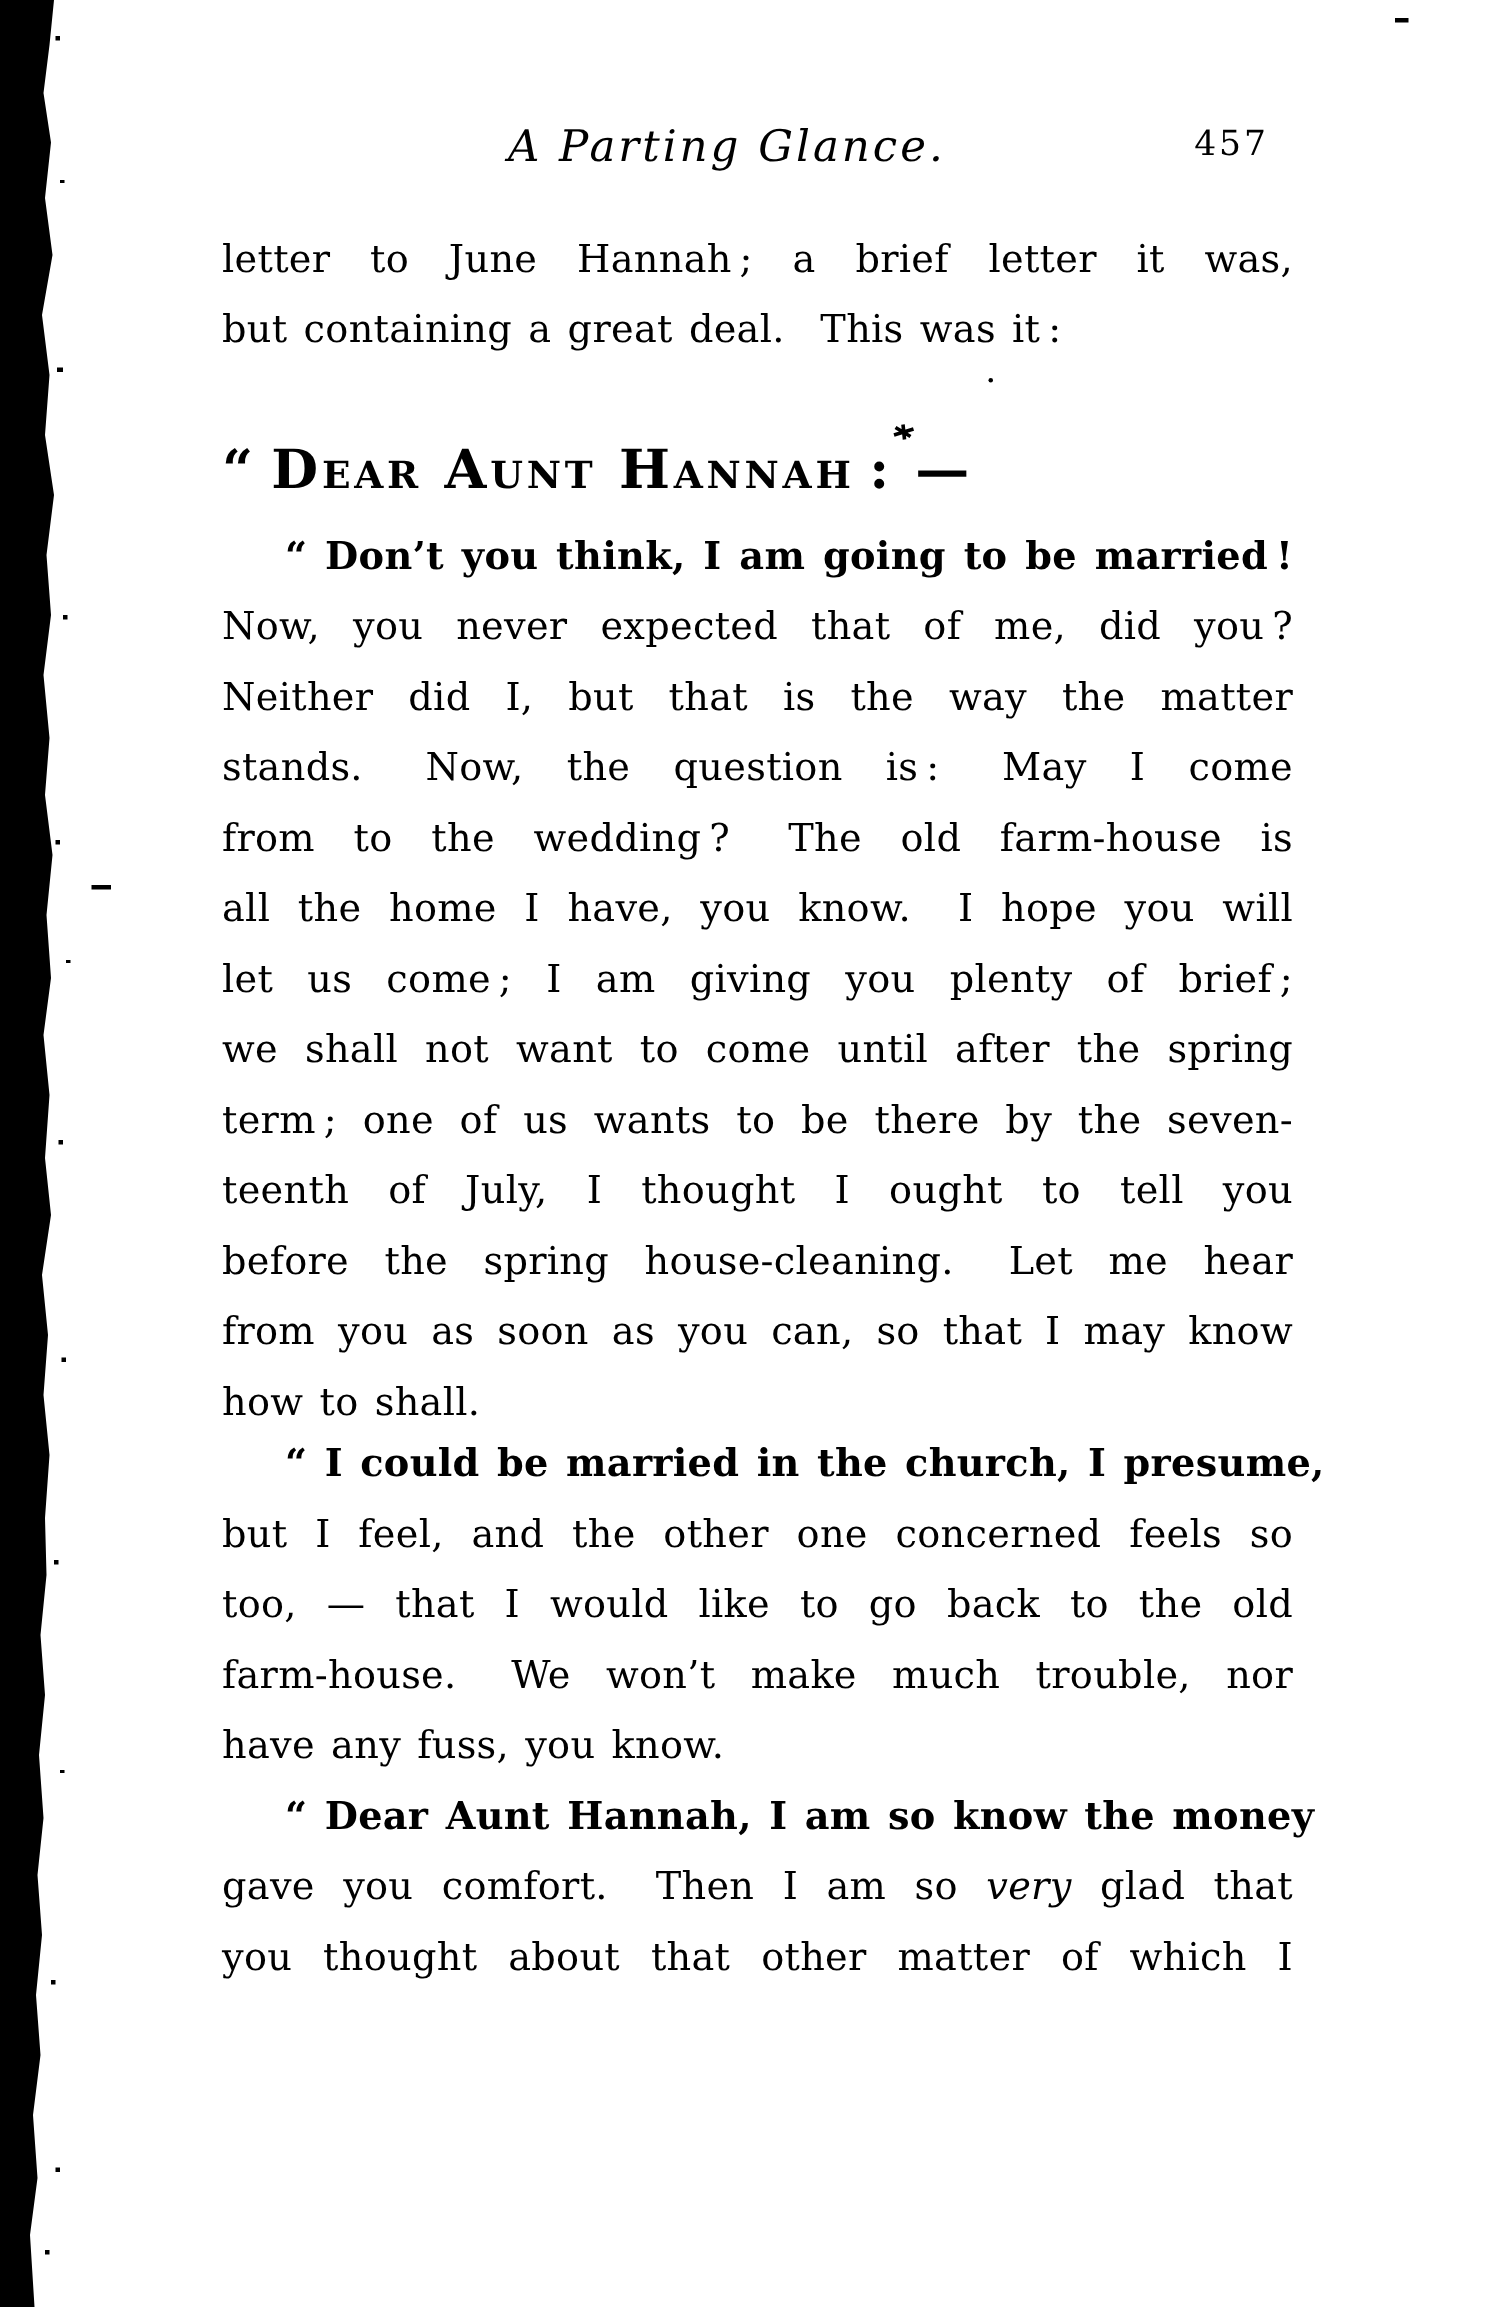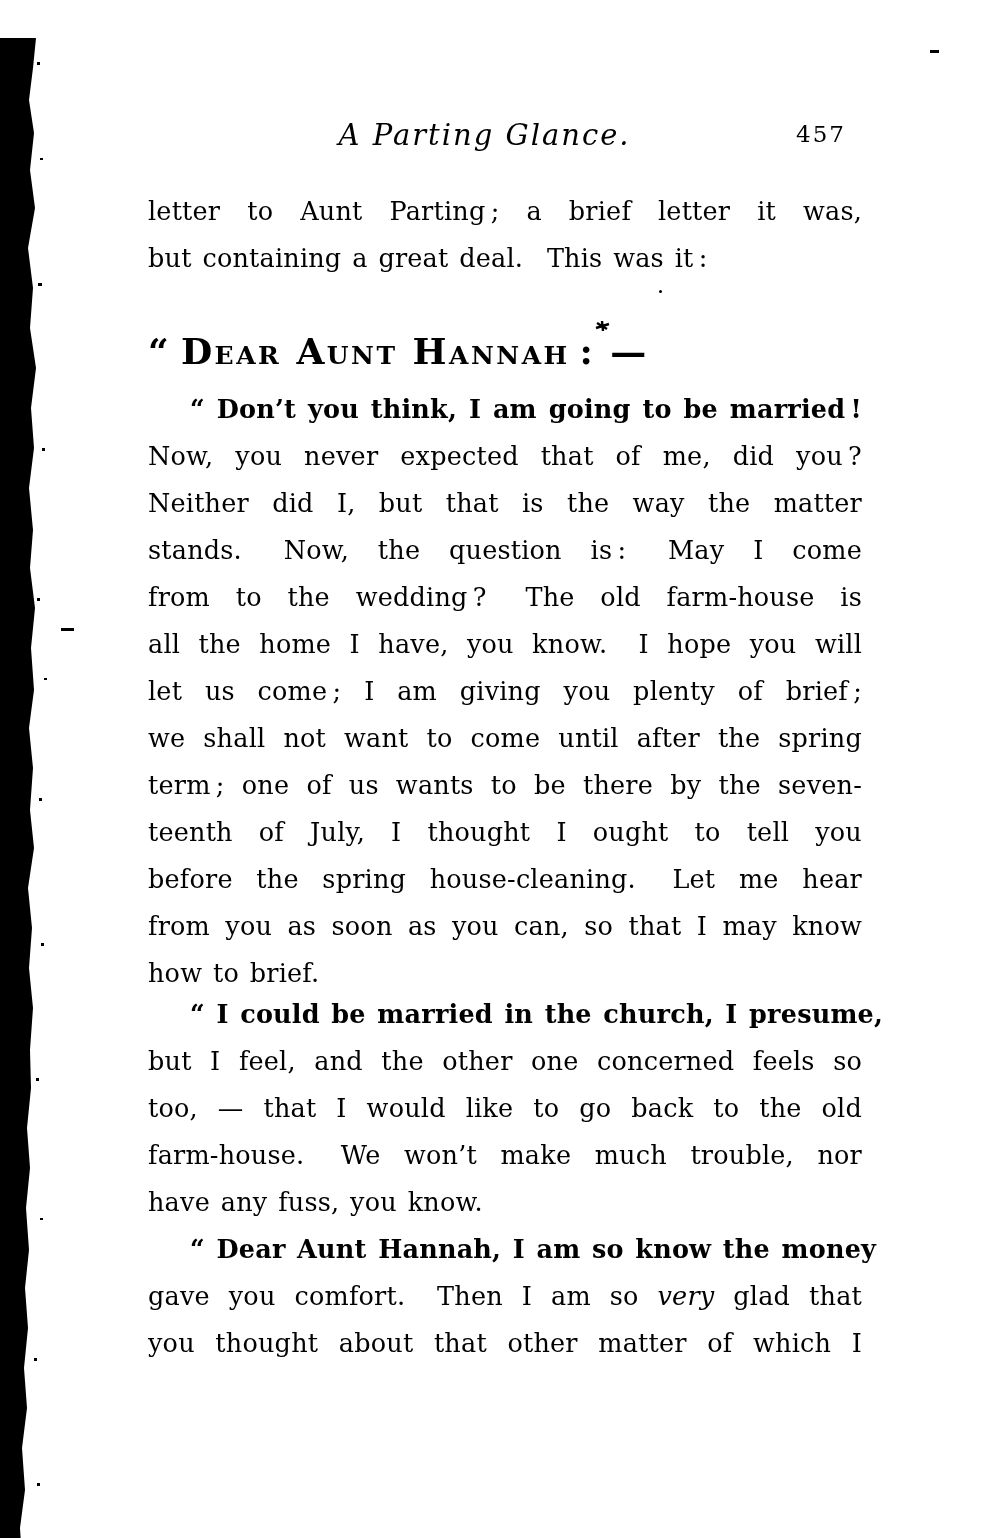--- a/index.html
+++ b/index.html
@@ -4,21 +4,21 @@
 <style>
   * { margin: 0; padding: 0; box-sizing: border-box; }
   html, body { background: #ffffff; }
   body {
     width: 1000px; height: 1538px;
     position: relative;
     overflow: hidden;
     font-family: "DejaVu Serif", serif;
     color: #000000;
   }
-  .page { position: absolute; inset: 0; background: #ffffff; margin-top: 38px; }
+  .page { position: absolute; inset: 0; background: #ffffff; }
 
   
   .scan-border { position: absolute; left: 0; top: 0; width: 60px; height: 1538px; }
 
   
   .header {
     position: absolute; left: 148px; top: 80px; width: 714px; height: 44px;
   }
   .header-title {
     position: absolute; left: 50%; transform: translateX(-57%);
@@ -82,21 +82,21 @@
       </g>
     </svg>
   </div>
 
   <div class="header">
     <div class="header-title">A Parting Glance.</div>
     <div class="page-number">457</div>
   </div>
 
   <div class="textblock" style="top:150px">
-    <div class="line">letter to Aunt Parting ; a brief letter it was,</div>
+    <div class="line">letter to June Hannah ; a brief letter it was,</div>
     <div class="line last">but containing a great deal.  This was it :</div>
   </div>
 
   <div class="salutation">“ Dear Aunt Hannah : —</div>
 
   <div class="ink-blot">
     <svg width="17" height="13" viewBox="0 0 17 13" xmlns="http://www.w3.org/2000/svg" aria-hidden="true">
       <path d="M2,8 L15,4 M3,3 L13,9 M8,1 L9,11" stroke="#000" stroke-width="2.4" fill="none"></path>
     </svg>
   </div>
@@ -110,21 +110,21 @@
     <div class="line">Neither did I, but that is the way the matter</div>
     <div class="line">stands.  Now, the question is :  May I come</div>
     <div class="line">from to the wedding ?  The old farm-house is</div>
     <div class="line">all the home I have, you know.  I hope you will</div>
     <div class="line">let us come ; I am giving you plenty of brief ;</div>
     <div class="line">we shall not want to come until after the spring</div>
     <div class="line">term ; one of us wants to be there by the seven-</div>
     <div class="line">teenth of July, I thought I ought to tell you</div>
     <div class="line">before the spring house-cleaning.  Let me hear</div>
     <div class="line">from you as soon as you can, so that I may know</div>
-    <div class="line last">how to brief.</div>
+    <div class="line last">how to shall.</div>
   </div>
 
   <div class="textblock" style="top:953px">
     <div class="line indent">“ I could be married in the church, I presume,</div>
     <div class="line">but I feel, and the other one concerned feels so</div>
     <div class="line">too, — that I would like to go back to the old</div>
     <div class="line">farm-house.  We won’t make much trouble, nor</div>
     <div class="line last">have any fuss, you know.</div>
   </div>
 

